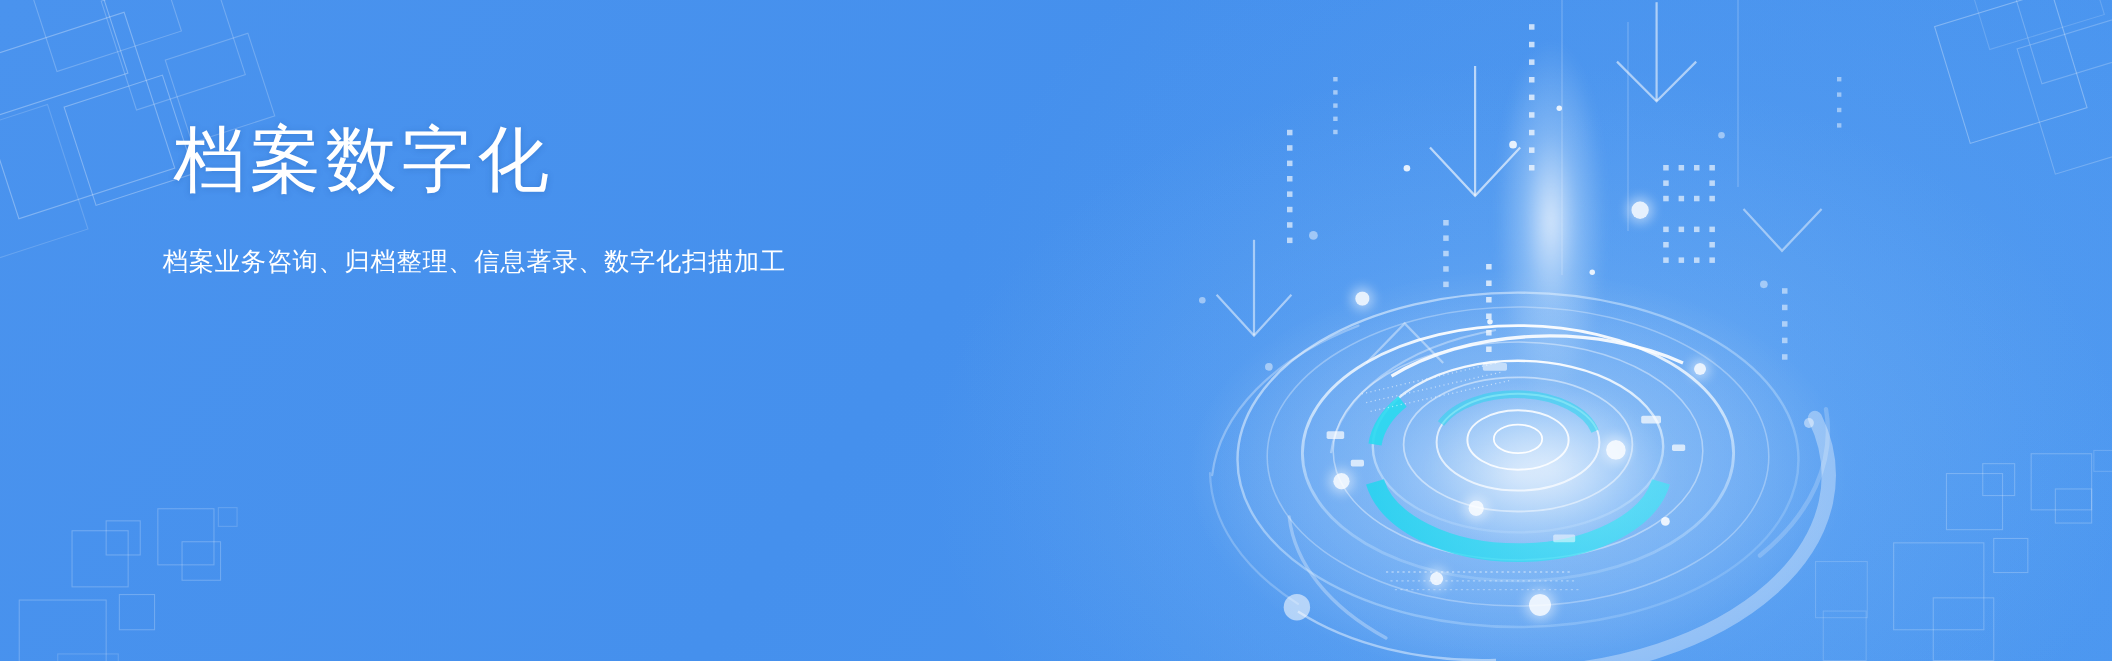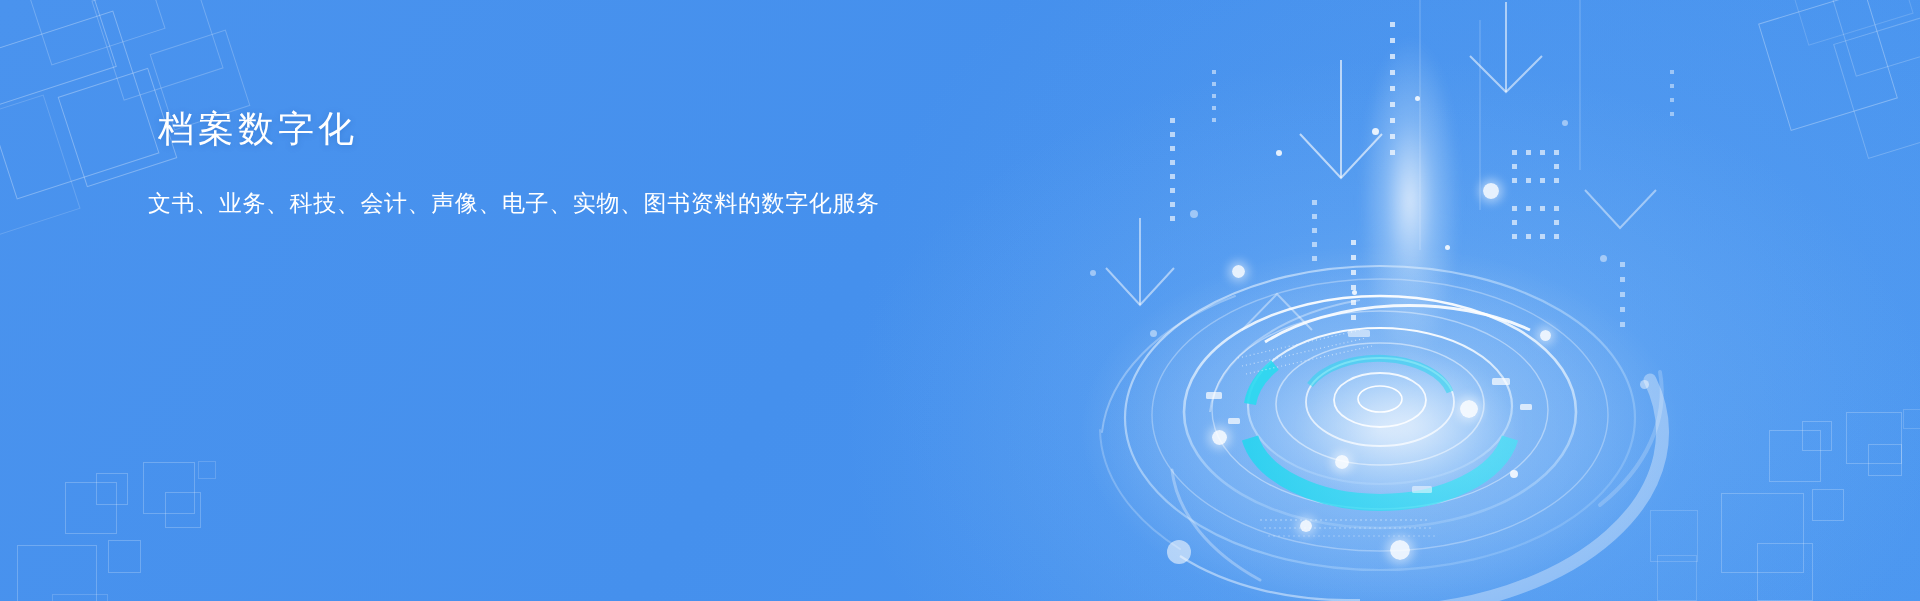--- a/index.html
+++ b/index.html
@@ -37,21 +37,21 @@
   .cluster { position: absolute; pointer-events: none; }
 
   
   .text-block {
     position: absolute;
     left: 148px;
     top: 108px;
     width: 820px;
   }
   .page-title {
-    font-size: 36px;
+    font-size: 65px;
     line-height: 1.15;
     color: #ffffff;
     letter-spacing: 4px;
     margin: 0 0 34px 10px;
     font-weight: 400;
     text-shadow: 0 1px 6px rgba(20,70,150,0.25);
   }
   .sub-line {
     font-size: 23px;
     line-height: 41px;
@@ -146,21 +146,21 @@
     <div class="sq faint" style="left:1903px; top:409px; width:20px;  height:20px;"></div>
     <div class="sq soft" style="left:1721px; top:493px; width:83px;  height:80px;"></div>
     <div class="sq soft" style="left:1812px; top:489px; width:32px;  height:32px;"></div>
     <div class="sq soft" style="left:1757px; top:543px; width:56px;  height:58px;"></div>
     <div class="sq faint" style="left:1650px; top:510px; width:48px;  height:52px;"></div>
     <div class="sq faint" style="left:1657px; top:555px; width:40px;  height:46px;"></div>
   </div>
 
   <div class="text-block">
     <h1 class="page-title">档案数字化</h1>
-    <div class="sub-line">文书、业务、科技、会计、声像、电子、实物、图书资料的数字化服务</div>
+    <div class="sub-line">档案业务咨询、归档整理、信息著录、数字化扫描加工</div>
   </div>
 
   <div class="beam"></div>
   <div class="glow-core"></div>
 
   <div class="hud">
     <svg width="860" height="601" viewBox="0 0 860 601" xmlns="http://www.w3.org/2000/svg">
       <defs>
         <linearGradient id="ringFade" x1="0" y1="0" x2="0" y2="1">
           <stop offset="0%" stop-color="#ffffff" stop-opacity="0.95"></stop>

